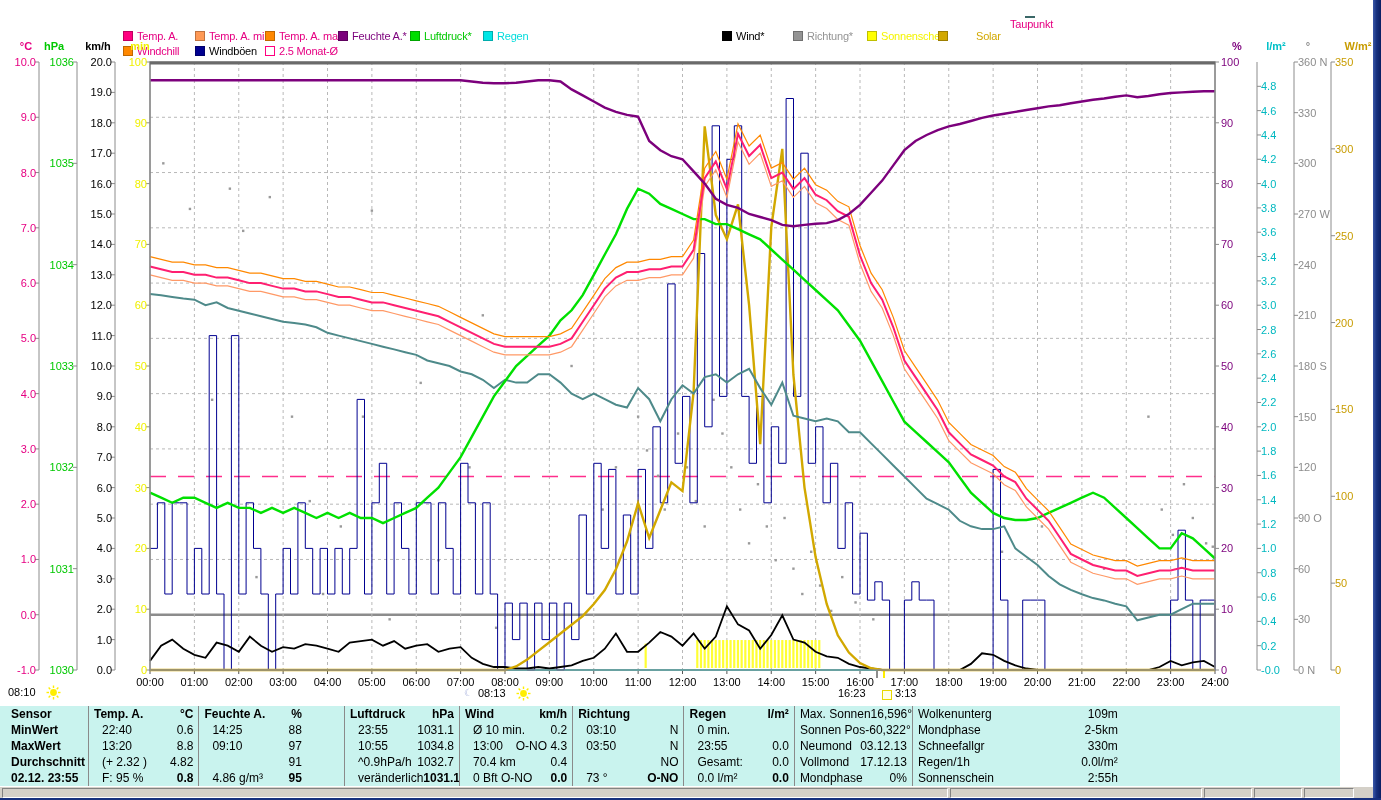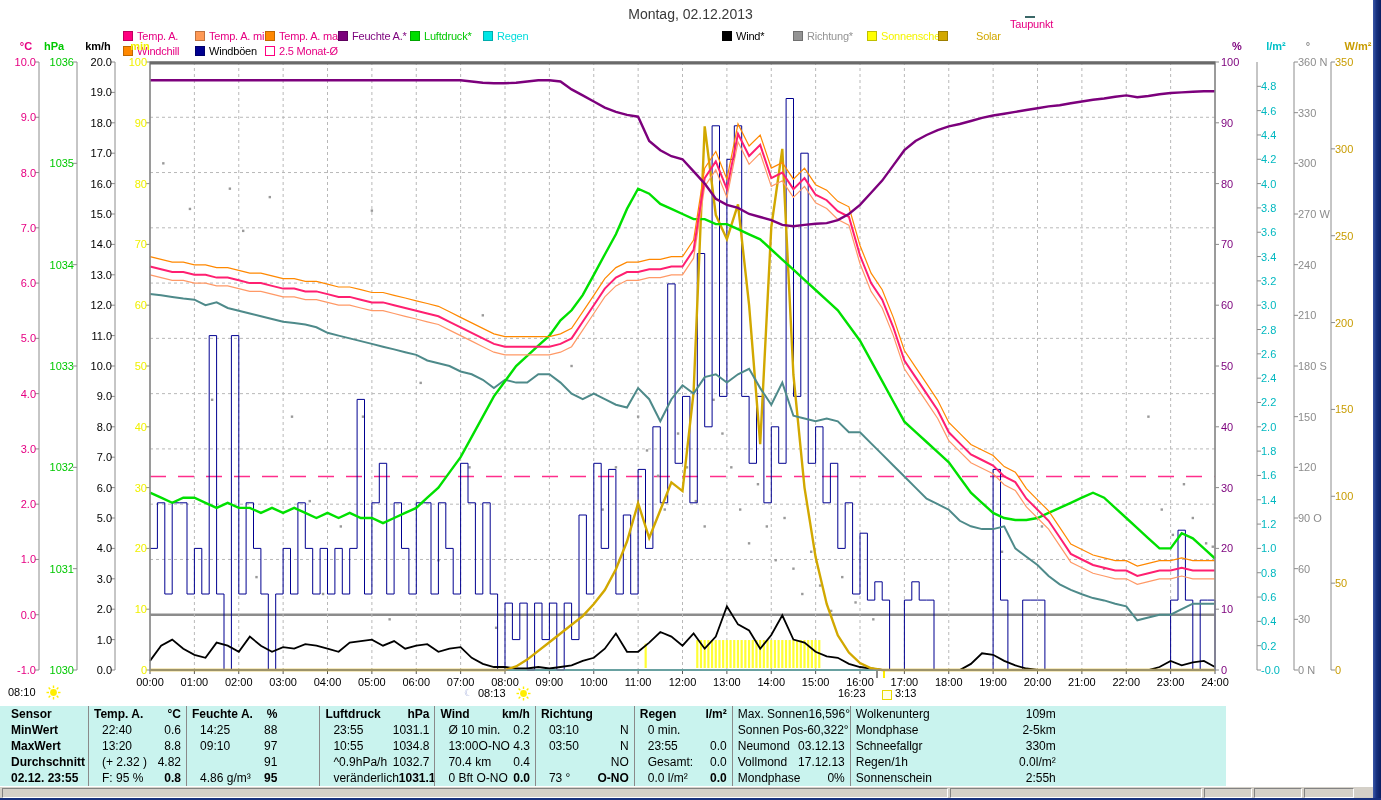--- a/index.html
+++ b/index.html
@@ -3,41 +3,40 @@
 <meta charset="utf-8">
 <style>
   html,body{margin:0;padding:0;background:#fff;}
   body{width:1381px;height:800px;overflow:hidden;font-family:"Liberation Sans",sans-serif;position:relative;}
   #app{position:absolute;inset:0;}
   #page-title{position:absolute;top:6px;left:0;width:1381px;text-align:center;font-size:14px;color:#3a3a3a;}
   .lg-item{position:absolute;height:12px;display:flex;align-items:center;font-size:11px;white-space:nowrap;letter-spacing:-0.2px;}
   .lg-box{width:10px;height:10px;display:inline-block;margin-right:4px;border:1px solid rgba(0,0,0,0.25);box-sizing:border-box;}
   .unit-label{position:absolute;font-size:11px;font-weight:bold;}
   svg text{font-family:"Liberation Sans",sans-serif;}
-  #stats-table{position:absolute;left:0;top:706px;width:1226px;height:80px;background:#c9f3ee;display:flex;font-size:12px;color:#000;}
+  #stats-table{position:absolute;left:0;top:706px;width:1340px;height:80px;background:#c9f3ee;display:flex;font-size:12px;color:#000;}
   .tcol{box-sizing:border-box;border-left:1px solid #8a8a8a;padding:0 5px;}
   .tcol:first-child{border-left:none;}
   .trow{height:16px;line-height:16px;display:flex;justify-content:space-between;white-space:nowrap;}
   .trow .tleft{padding-left:8px;}
   .trow.thead{font-weight:bold;}
   .trow.thead .tleft{padding-left:0;}
   .tlabel{height:16px;line-height:16px;font-weight:bold;padding-left:6px;white-space:nowrap;}
   .trow.tlast .tright{font-weight:bold;}
   #status-bar{position:absolute;left:0;top:787px;width:1373px;height:11px;background:#d4d0c8;}
   .sb-pane{position:absolute;top:1px;height:8px;background:#d4d0c8;border:1px solid;border-color:#828282 #ffffff #ffffff #828282;}
   #window-border-right{position:absolute;top:0;left:1373px;width:8px;height:800px;background:linear-gradient(90deg,#3a57a8 0%,#16307e 45%,#0b1e62 100%);}
   #window-border-bottom{position:absolute;left:0;top:798px;width:1381px;height:2px;background:#16307e;}
   .axis-marker{position:absolute;font-size:11px;color:#000;white-space:nowrap;}
   .mini-icon{position:absolute;}
 </style>
 </head>
 <body>
 
 <div id="app">
-  <div id="page-title">Montag, 02.12.2013</div>
   <div id="legend">
       <div class="lg-item" style="left: 123px; top: 30px;">
         <span class="lg-box" style="background: rgb(255, 0, 128);"></span>
         <span style="color: rgb(230, 0, 130);">Temp. A.</span>
       </div>
       <div class="lg-item" style="left: 195px; top: 30px;">
         <span class="lg-box" style="background: rgb(255, 153, 85);"></span>
         <span style="color: rgb(230, 0, 130);">Temp. A. min</span>
       </div>
       <div class="lg-item" style="left: 265px; top: 30px;">

